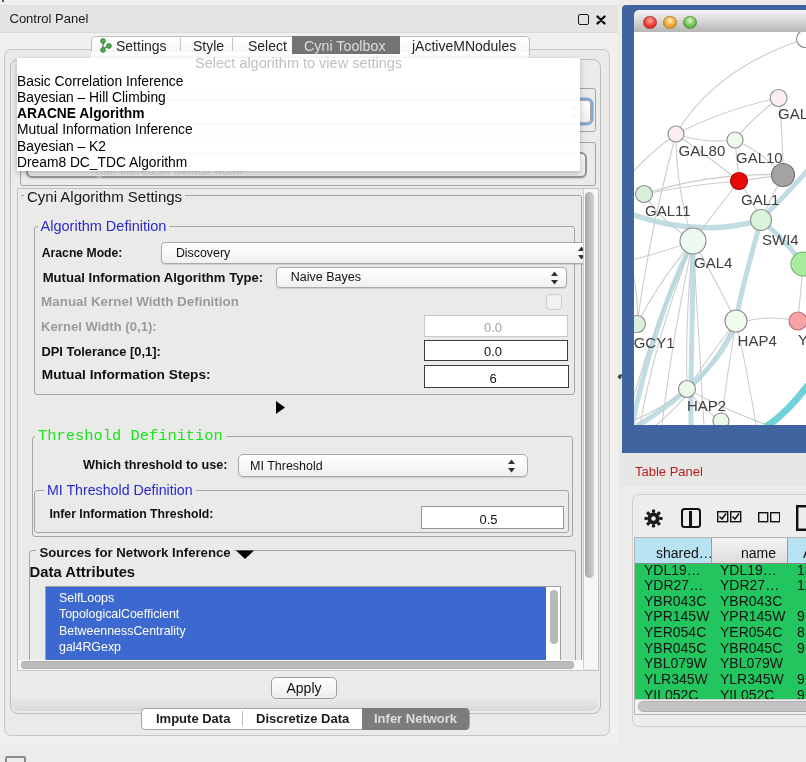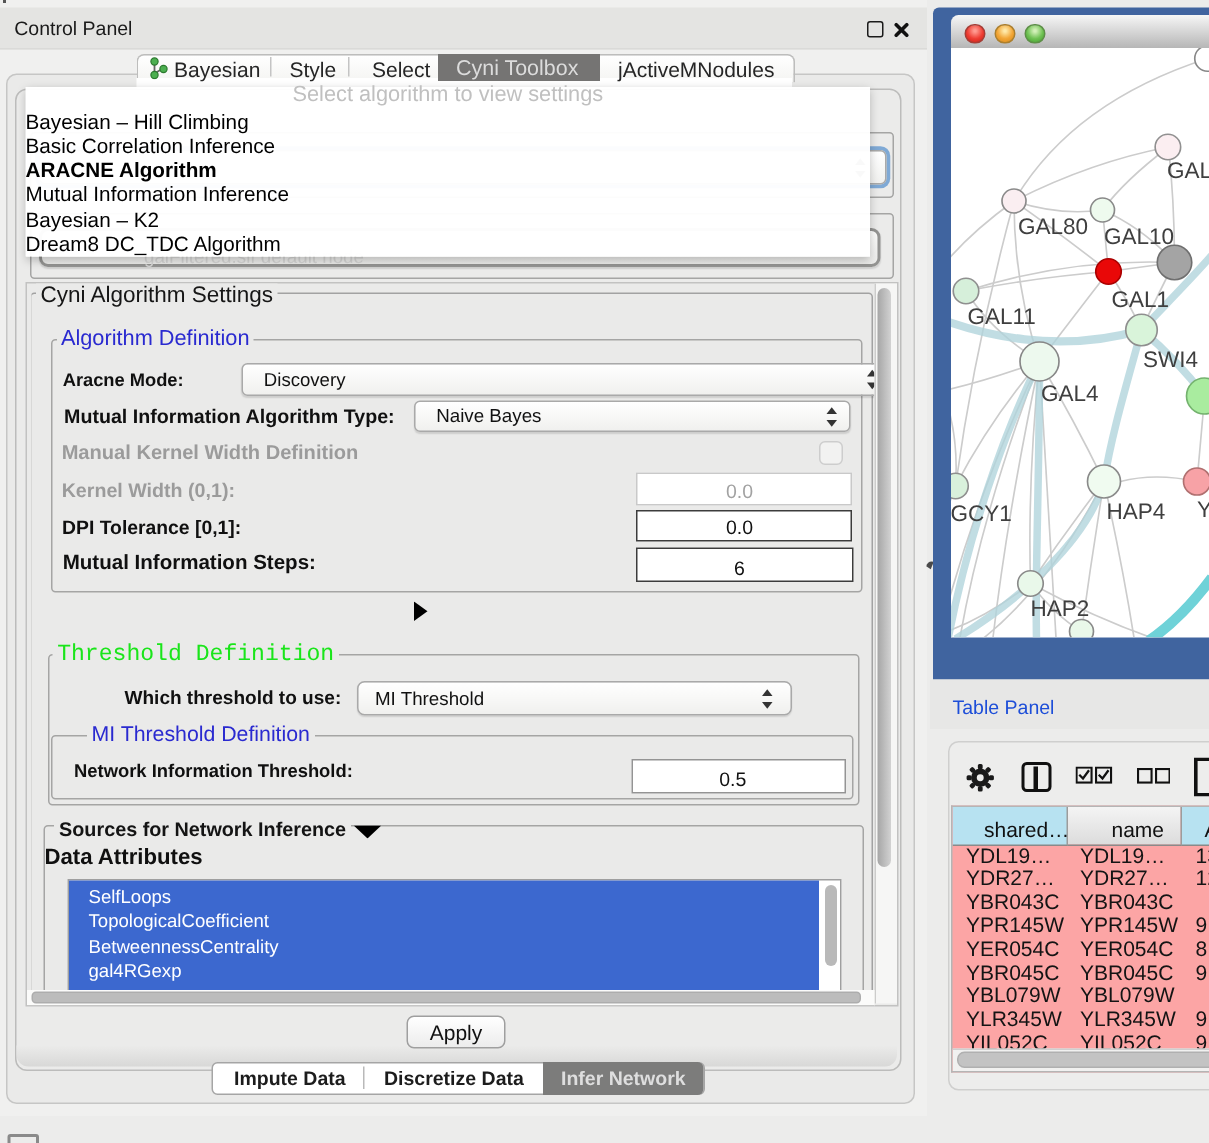--- a/index.html
+++ b/index.html
@@ -45,21 +45,21 @@
   <div class="abs" style="left:91px;top:52px;width:437px;height:7px;background:#ffffff;"></div>
   <div class="abs" style="left:180px;top:38px;width:1px;height:13px;background:#c4c4c4;"></div>
   <div class="abs" style="left:232px;top:38px;width:1px;height:13px;background:#c4c4c4;"></div>
 
   <svg class="abs" style="left:98px;top:38px;" width="16" height="15" viewBox="0 0 16 15">
     <path d="M5 4 L5 11 M5 11 L10 8" stroke="#666" stroke-width="1.2" fill="none"></path>
     <circle cx="5" cy="3" r="2.4" fill="#4caf50" stroke="#2c7a2f" stroke-width="0.8"></circle>
     <circle cx="11" cy="8" r="2.4" fill="#4caf50" stroke="#2c7a2f" stroke-width="0.8"></circle>
     <circle cx="5" cy="12" r="2.4" fill="#4caf50" stroke="#2c7a2f" stroke-width="0.8"></circle>
   </svg>
-  <div class="lbl" style="left:116px;top:38px;font-size:14px;color:#262626;">Bayesian</div>
+  <div class="lbl" style="left:116px;top:38px;font-size:14px;color:#262626;">Settings</div>
   <div class="lbl" style="left:193px;top:38px;font-size:14px;color:#262626;">Style</div>
   <div class="lbl" style="left:248px;top:38px;font-size:14px;color:#262626;">Select</div>
   <div class="abs" style="left:292px;top:36px;width:108px;height:17.5px;background:#757473;"></div>
   <div class="lbl" style="left:304px;top:38px;font-size:14.3px;color:#dcdcdc;">Cyni Toolbox</div>
   <div class="lbl" style="left:412px;top:38px;font-size:14px;color:#262626;">jActiveMNodules</div>
 
   <div class="gb" style="left:20px;top:88px;width:574px;height:42px;"></div>
   <div class="combo" style="left:26px;top:100px;width:563px;height:21px;box-shadow:0 0 0 2.5px rgba(100,153,208,0.8);">
       <svg class="arrows" style="right:12px;top:3.5px;" width="9" height="14" viewBox="0 0 9 14">
         <path d="M4.5 0.5 L8 5 L1 5 Z" fill="#555"></path>
@@ -123,22 +123,22 @@
     <div class="lbl bold" style="left:62px;top:270px;font-size:12.7px;line-height:1;">Which threshold to use:</div>
     <div class="combo" style="left:217px;top:265px;width:288px;height:21.4px;border-radius:5px;">
       <div class="ct" style="left:11px;font-size:12.5px;">MI Threshold</div>
       <svg class="arrows" style="right:11px;top:4px;" width="9" height="14" viewBox="0 0 9 14">
         <path d="M4.5 0.5 L8 5 L1 5 Z" fill="#333"></path>
             <path d="M4.5 13.5 L8 9 L1 9 Z" fill="#333"></path>
       </svg>
     </div>
 
     <div class="gb" style="left:13px;top:300.7px;width:533px;height:41px;"></div>
-    <div class="gblabel" style="left:37px;top:293.5px;font-size:14.2px;line-height:1;color:#2a2ad0;">MI Threshold Definition</div>
-    <div class="lbl bold" style="left:28.4px;top:319.3px;font-size:12.25px;line-height:1;">Network Information Threshold:</div>
+    <div class="gblabel" style="left:23px;top:293.5px;font-size:14.2px;line-height:1;color:#2a2ad0;">MI Threshold Definition</div>
+    <div class="lbl bold" style="left:28.4px;top:319.3px;font-size:12.25px;line-height:1;">Infer Information Threshold:</div>
     <div class="fld" style="left:400px;top:317px;width:141px;height:21px;border:1px solid #949494;"></div>
     <div class="fldtxt" style="left:400px;top:324px;width:135px;font-size:13px;line-height:1;">0.5</div>
 
     <div class="gb" style="left:8.4px;top:361.3px;width:545px;height:240px;"></div>
     <div class="gblabel" style="left:15.4px;top:356.6px;font-size:13.2px;line-height:1;font-weight:bold;color:#141414;">Sources for Network Inference</div>
     <svg class="abs" style="left:215px;top:361px;" width="18" height="9" viewBox="0 0 18 9">
       <path d="M0 0.5 L18 0.5 L9 9 Z" fill="#000"></path>
     </svg>
     <div class="lbl bold" style="left:8.6px;top:376px;font-size:14.8px;line-height:1;">Data Attributes</div>
 
@@ -172,22 +172,22 @@
   <div class="lbl bold" style="left:156px;top:711px;font-size:13px;color:#1c1c1c;">Impute Data</div>
   <div class="lbl bold" style="left:256px;top:711px;font-size:13px;color:#1c1c1c;">Discretize Data</div>
   <div class="lbl bold" style="left:374px;top:711px;font-size:13px;color:#dedede;">Infer Network</div>
 
   <div class="abs" style="left:5px;top:756px;width:17px;height:12px;border:2px solid #8a8a8a;border-radius:2px;background:#ececeb;"></div>
 
   <div class="abs" style="left:17px;top:58px;width:563px;height:113px;background:rgba(255,255,255,0.97);
        box-shadow:0 2px 6px rgba(0,0,0,0.25);z-index:50;"></div>
   <div class="lbl" style="left:195px;top:56.2px;font-size:14.5px;line-height:1;color:#c0c0c0;z-index:51;">Select algorithm to view settings</div>
   <div class="abs" style="left:17px;top:73.6px;z-index:51;font-size:13.8px;color:#000;line-height:16.28px;white-space:nowrap;">
+    <div>Basic Correlation Inference</div>
     <div>Bayesian – Hill Climbing</div>
-    <div>Basic Correlation Inference</div>
     <div class="bold">ARACNE Algorithm</div>
     <div>Mutual Information Inference</div>
     <div>Bayesian – K2</div>
     <div>Dream8 DC_TDC Algorithm</div>
   </div>
 
   <svg class="abs" style="left:617px;top:372.5px;" width="6" height="7" viewBox="0 0 6 7">
     <path d="M0.5 4.5 Q1.5 0.5 5.5 1.5 L3.5 6.5 Z" fill="#4a4a4a"></path>
   </svg>
 
@@ -280,21 +280,21 @@
         <text x="694" y="267.5">GAL4</text>
         <text x="633.7" y="347.5">GCY1</text>
         <text x="737.6" y="345.9">HAP4</text>
         <text x="798" y="344.8">Y</text>
         <text x="687" y="410.9">HAP2</text>
       </g>
     </svg>
   </div>
 
   <div class="abs" style="left:620px;top:453px;width:186px;height:32.5px;background:#e7e7e6;"></div>
-  <div class="lbl" style="left:635px;top:464px;font-size:13px;color:#1d4ed8;">Table Panel</div>
+  <div class="lbl" style="left:635px;top:464px;font-size:13px;color:#b91c1c;">Table Panel</div>
 
   <div class="abs" style="left:632px;top:494px;width:180px;height:231px;background:#ededec;
        border:1px solid #cfcfce;border-radius:7px 0 0 7px;"></div>
 
   <svg class="abs" style="left:644px;top:509px;" width="19" height="19" viewBox="0 0 19 19">
     <g fill="#1a1a1a">
       <circle cx="9.5" cy="9.5" r="6.1"></circle>
       <g>
         <rect x="7.9" y="0.4" width="3.2" height="3.4" rx="1"></rect>
           <rect x="7.9" y="15.2" width="3.2" height="3.4" rx="1"></rect>
@@ -319,21 +319,21 @@
     <path d="M15.5 5.5 L18 8 L22 2.5" stroke="#111" stroke-width="1.5" fill="none"></path>
   </svg>
   <svg class="abs" style="left:758px;top:512px;" width="22" height="11" viewBox="0 0 22 11">
     <rect x="0.7" y="0.7" width="9" height="9" fill="none" stroke="#111" stroke-width="1.4"></rect>
     <rect x="12.7" y="0.7" width="9" height="9" fill="none" stroke="#111" stroke-width="1.4"></rect>
   </svg>
   <svg class="abs" style="left:796px;top:505px;" width="10" height="26" viewBox="0 0 10 26">
     <path d="M1.2 1.2 L14 1.2 L14 24.8 L1.2 24.8 Z" fill="none" stroke="#111" stroke-width="2.4"></path>
   </svg>
 
-  <div class="abs" style="left:634px;top:537px;width:172px;height:176px;background:#fca5a5;border:1px solid #b5b5b5;border-right:none;overflow:hidden;">
+  <div class="abs" style="left:634px;top:537px;width:172px;height:176px;background:#22c55e;border:1px solid #b5b5b5;border-right:none;overflow:hidden;">
 
     <div class="abs" style="left:0;top:0;width:76px;height:25px;background:#b7e2f1;border-right:1px solid #9c9c9c;border-bottom:1px solid #8a8a8a;"></div>
     <div class="abs" style="left:77px;top:0;width:75px;height:25px;background:linear-gradient(#f4f4f4,#dcdcdc);border-right:1px solid #9c9c9c;border-bottom:1px solid #8a8a8a;"></div>
     <div class="abs" style="left:153px;top:0;width:19px;height:25px;background:#b7e2f1;border-bottom:1px solid #8a8a8a;"></div>
     <div class="lbl" style="left:21px;top:7px;font-size:14px;color:#111;">shared…</div>
     <div class="lbl" style="left:106px;top:7px;font-size:14px;color:#111;">name</div>
     <div class="lbl" style="left:168px;top:7px;font-size:14px;color:#111;">Av</div>
 
     <div class="abs" style="left:0;top:24.5px;font-size:14px;color:#141414;line-height:15.65px;white-space:nowrap;">
       <div>

